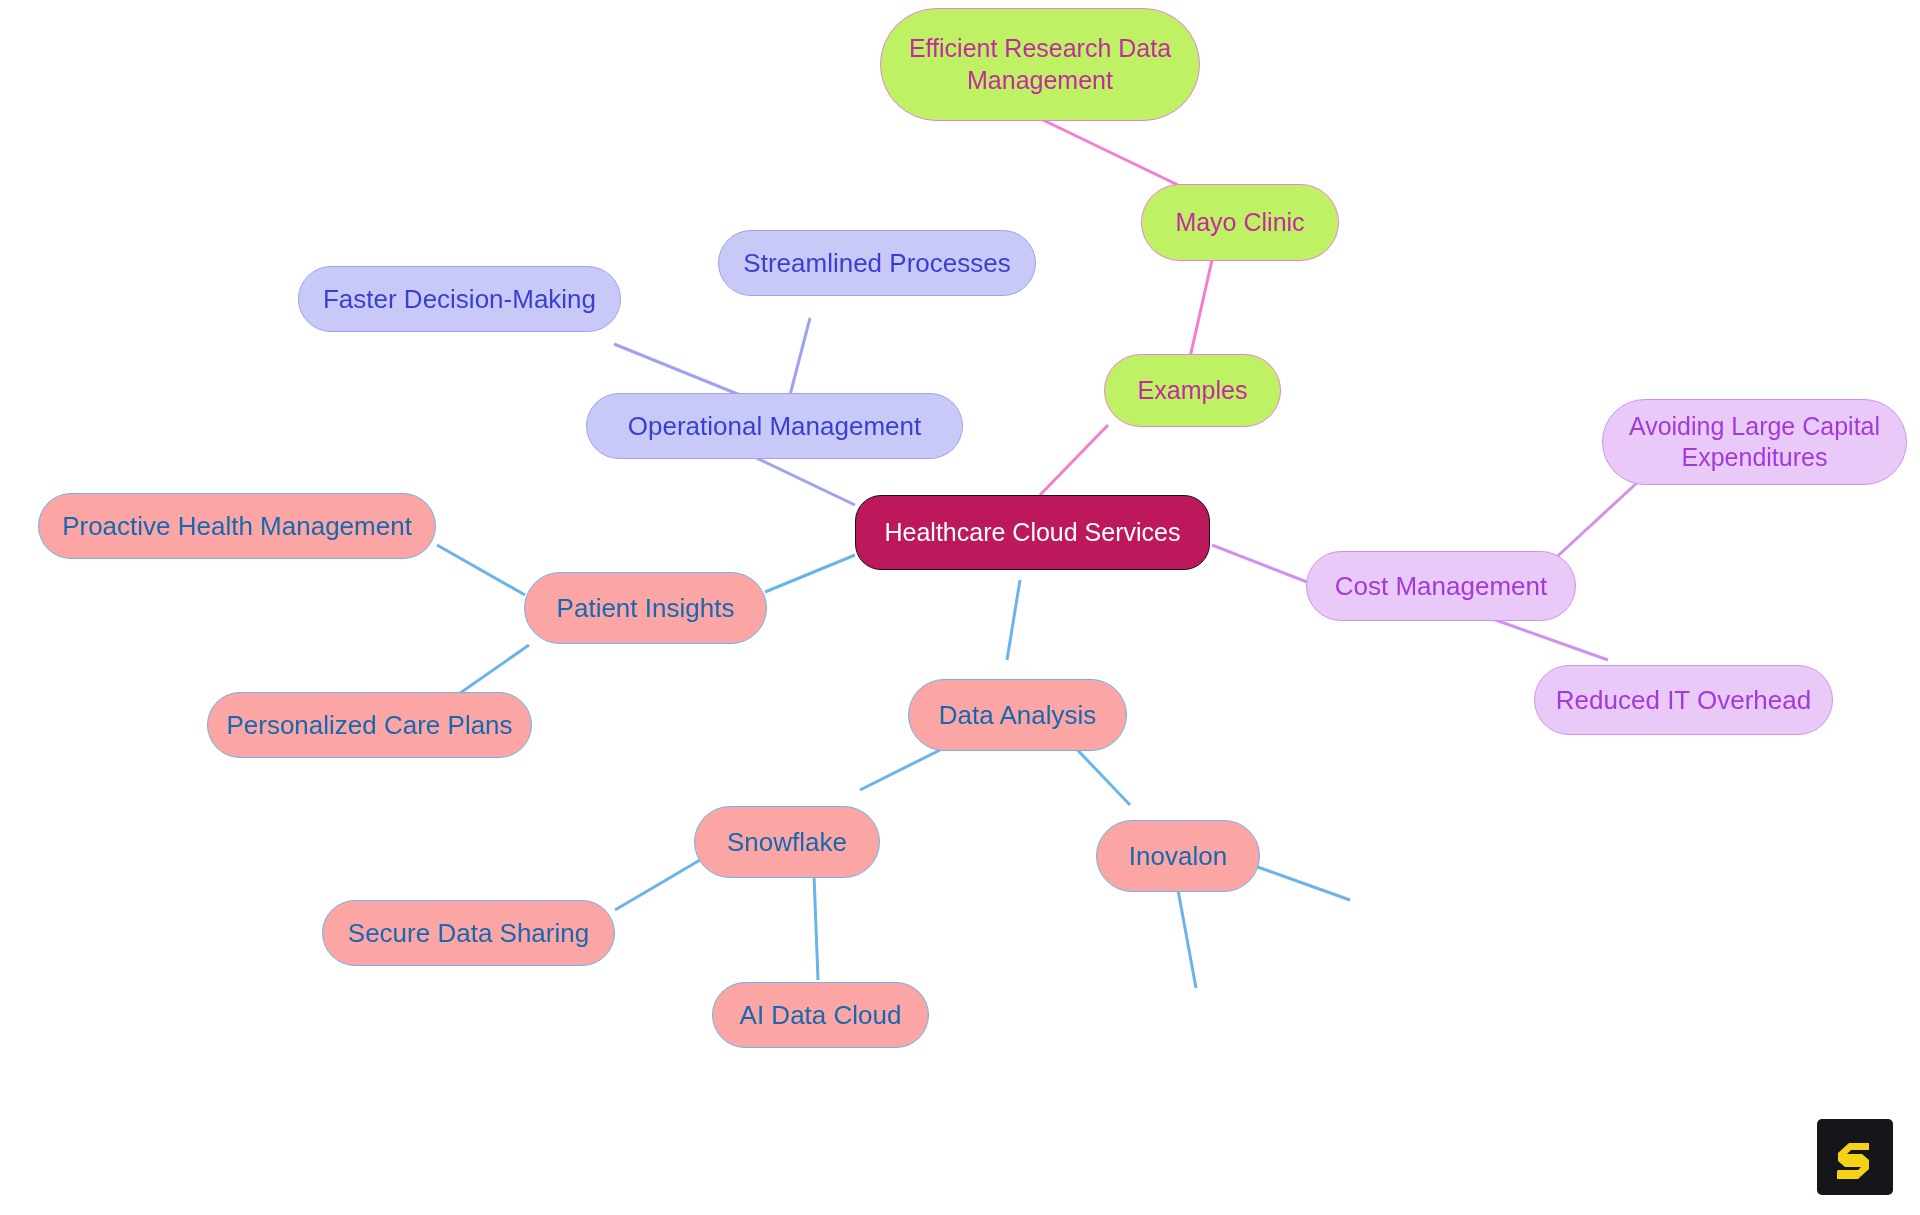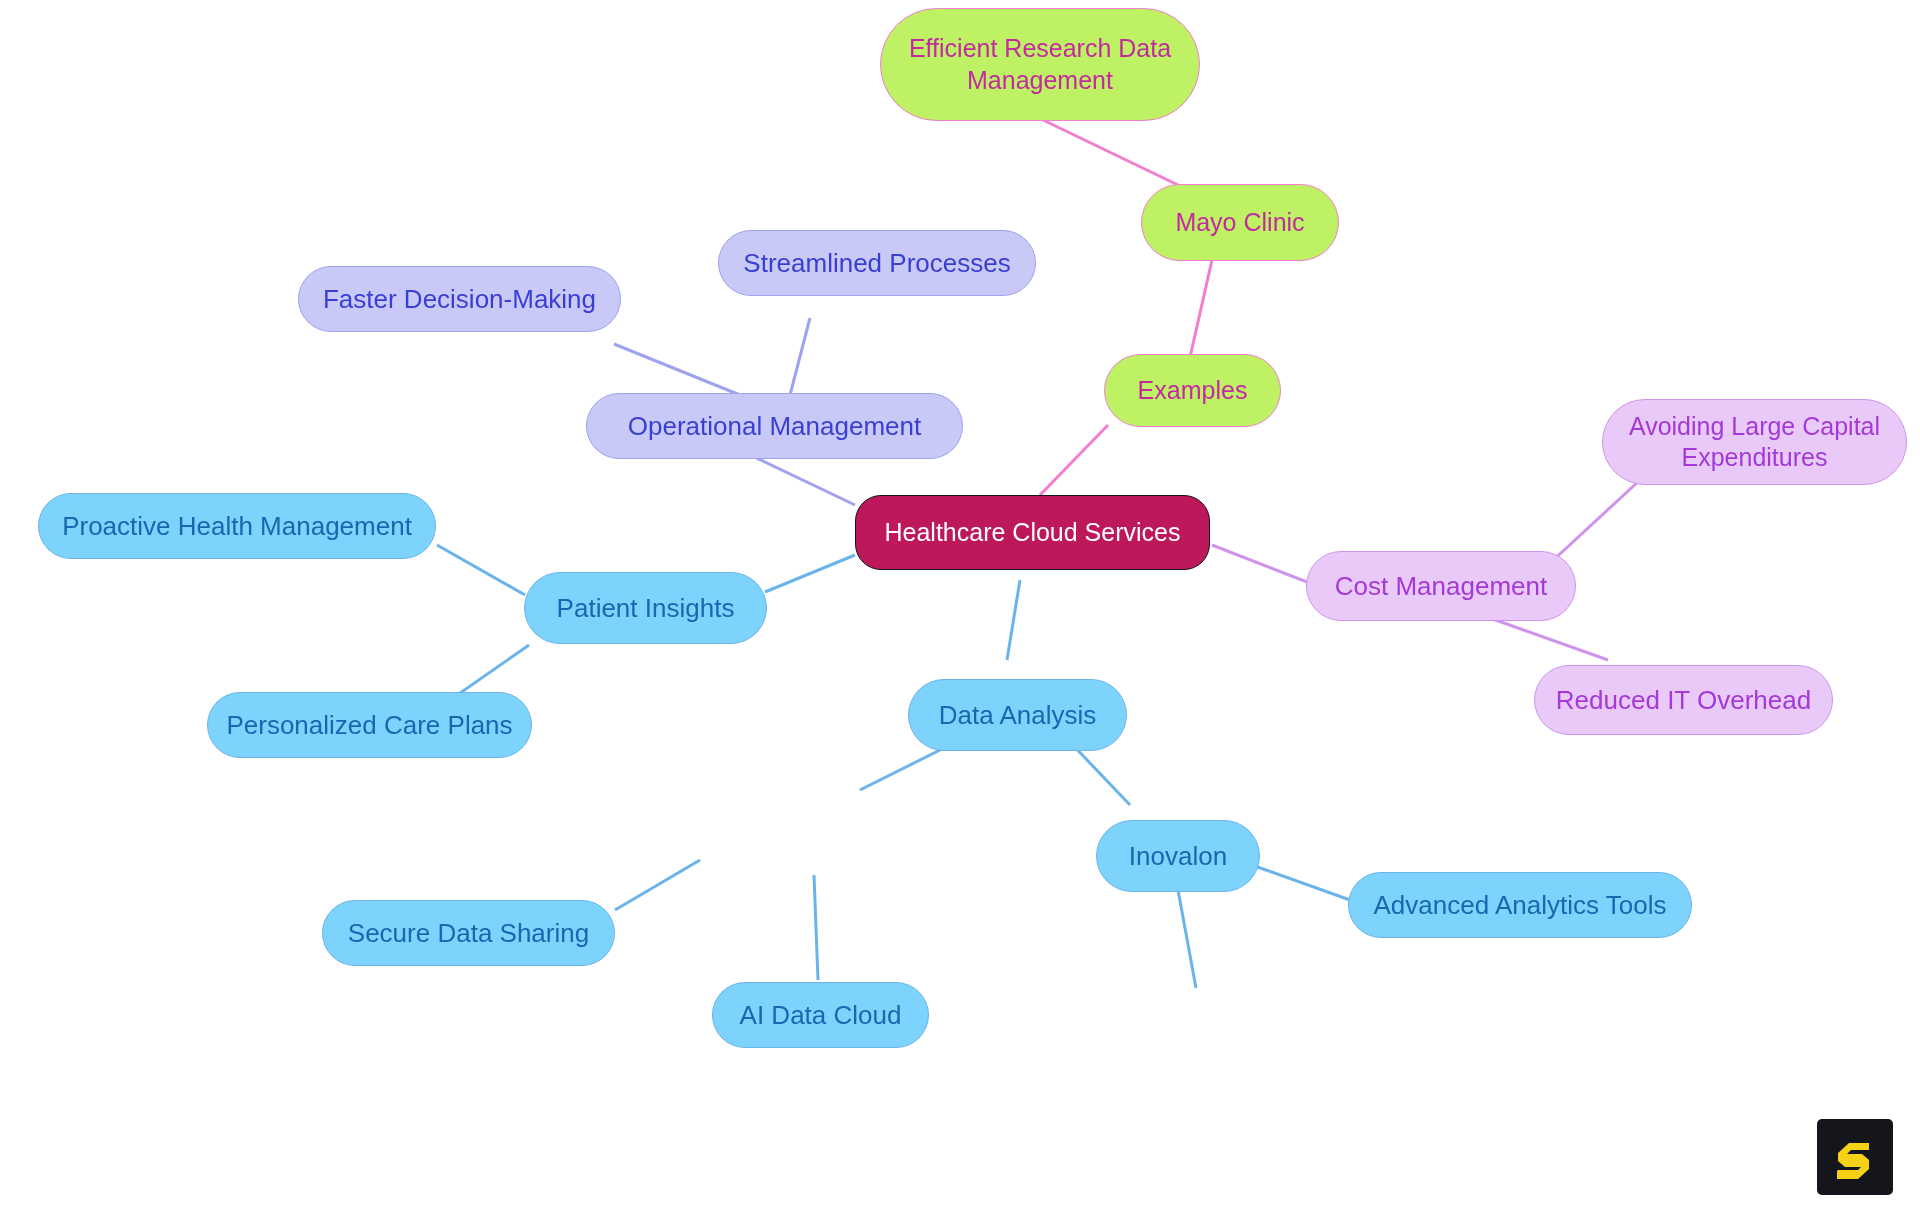--- a/index.html
+++ b/index.html
@@ -38,21 +38,21 @@
     padding: 6px 14px;
   }
   .node.root {
     background: #be185d;
     border-color: #10141c;
     color: #ffffff;
     font-size: 25px;
     border-radius: 26px;
   }
   .node.blue {
-    background: #7dd3fc;
+    background: #fca5a5;
     border-color: #6ab4ea;
     color: #1668b0;
   }
   .node.violet {
     background: #c8c9f6;
     border-color: #9fa2ef;
     color: #3a3fd4;
   }
   .node.pink {
     background: #bef264;
@@ -119,24 +119,24 @@
 
   <div class="node violet fs-26" style="left:718px; top:230px; width:318px; height:66px;">Streamlined Processes</div>
   <div class="node violet fs-26" style="left:298px; top:266px; width:323px; height:66px;">Faster Decision-Making</div>
   <div class="node violet fs-26" style="left:586px; top:393px; width:377px; height:66px;">Operational Management</div>
 
   <div class="node blue fs-26" style="left:38px; top:493px; width:398px; height:66px;">Proactive Health Management</div>
   <div class="node blue fs-26" style="left:524px; top:572px; width:243px; height:72px;">Patient Insights</div>
   <div class="node blue fs-26" style="left:207px; top:692px; width:325px; height:66px;">Personalized Care Plans</div>
 
   <div class="node blue fs-26" style="left:908px; top:679px; width:219px; height:72px;">Data Analysis</div>
+  <div class="node blue fs-26" style="left:694px; top:806px; width:186px; height:72px;">Snowflake</div>
   <div class="node blue fs-26" style="left:322px; top:900px; width:293px; height:66px;">Secure Data Sharing</div>
   <div class="node blue fs-26" style="left:712px; top:982px; width:217px; height:66px;">AI Data Cloud</div>
   <div class="node blue fs-26" style="left:1096px; top:820px; width:164px; height:72px;">Inovalon</div>
-  <div class="node blue fs-26" style="left:1348px; top:872px; width:344px; height:66px;">Advanced Analytics Tools</div>
 
   <div class="node orchid fs-26" style="left:1306px; top:551px; width:270px; height:70px;">Cost Management</div>
   <div class="node orchid fs-26" style="left:1534px; top:665px; width:299px; height:70px;">Reduced IT Overhead</div>
   <div class="node orchid fs-25" style="left:1602px; top:399px; width:305px; height:86px;">Avoiding Large Capital
 Expenditures</div>
 
   <div id="brand-logo" style="left:1817px; top:1119px;">
     <svg width="46" height="46" viewBox="0 0 46 46" aria-hidden="true">
       <path d="M37 9 H17 L6 19 v8 l7 6 h16 l-3 3 H6 l-1 1 v8 h21 l11 -10 v-9 l-7 -6 H15 l4 -4 h18 z" fill="#f5d216"></path>
     </svg>

